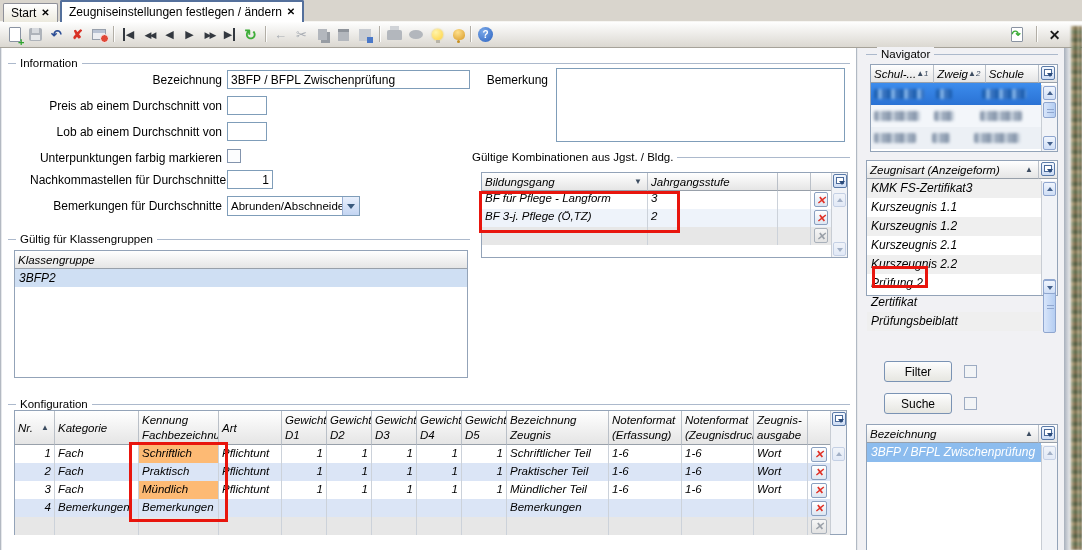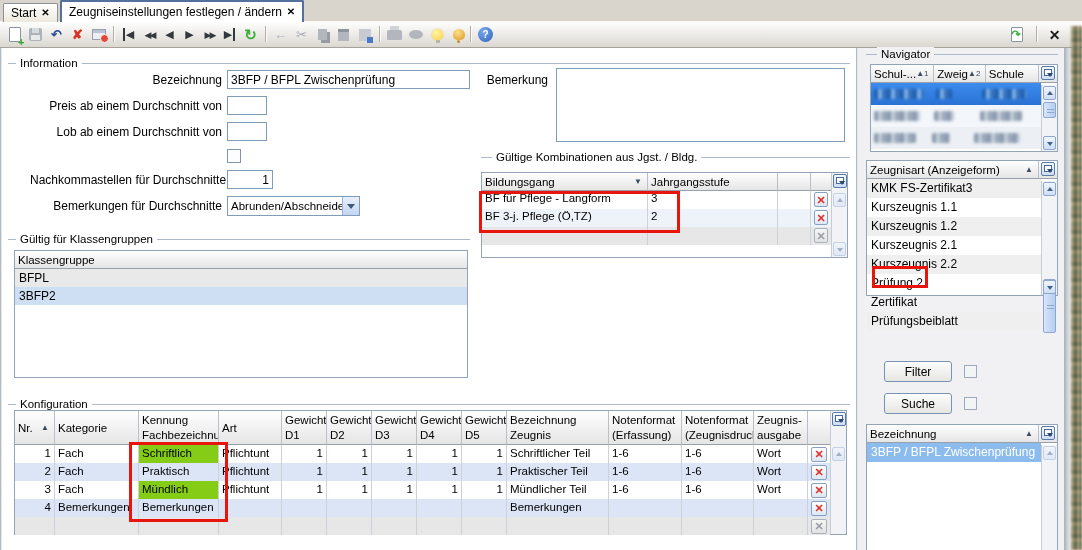--- a/index.html
+++ b/index.html
@@ -81,32 +81,32 @@
   textarea.tin { resize:none; }
   .chk { position:absolute; width:14px; height:14px; border:1px solid #8394ad; background:#fcfdfe; }
   .sel { position:absolute; border:1px solid #7f9db9; background:#fff; display:flex; align-items:stretch; }
   .sel-txt { flex:1; font-size:11.5px; padding:2.5px 3px; white-space:nowrap; overflow:hidden; }
   .sel-btn { width:17px; border-left:1px solid #9ab0d4; background:linear-gradient(#e9f0fc,#c3d5f2);
              display:flex; align-items:center; justify-content:center; }
   .sel-btn::after { content:""; width:0; height:0; border-left:4px solid transparent; border-right:4px solid transparent;
                     border-top:5px solid #3a5a7e; }
 
   
-  .gtable { position:absolute; background:#fff; border:1px solid #93a3b8; }
+  .gtable { position:absolute; background:#fff; border:1px solid #93a3b8;font-style:italic; }
   .ghead { display:flex; }
   .th { border-right:1px solid #bac0c8; border-bottom:1px solid #98a0aa;
         background:linear-gradient(#ffffff,#e5e5e5); font-size:11.5px; padding:2px 3px 0 3px;
         white-space:pre-line; line-height:1.3; overflow:hidden; display:flex; }
   .th .lbl { flex:1; white-space:pre-line; }
   .th .sort { font-size:8px; color:#3c4c60; align-self:center; padding-right:2px; white-space:nowrap; }
   .grow { display:flex; }
   .td { border-right:1px solid #ccd2da; font-size:11.5px; padding:1.5px 3px; overflow:hidden; white-space:nowrap; }
   .ra { text-align:right; }
   .r-blue { background:#dbe5f6; } .r-white { background:#ffffff; } .r-gray { background:#e7e7e7; }
-  .kenn-tint { background:#84cc16; }
+  .kenn-tint { background:#fdba74; }
   .tdx { display:flex; align-items:center; justify-content:center; border-right:none; }
   .xbtn { width:18px; height:15px; border:1px solid #8aa0c0; border-radius:2px;
           background:linear-gradient(#ffffff,#dde6f2); color:#e03228; font-size:11px; font-weight:bold;
           display:flex; align-items:center; justify-content:center; line-height:10px; }
   .xbtn.gray { color:#9aa0a8; border-color:#a9b1bb; background:linear-gradient(#f6f6f6,#e2e2e2); }
   .scrollcol { position:absolute; right:0; top:0; bottom:0; width:16px; background:#f1f3f7; border-left:1px solid #c8cdd4; }
   .pick { width:14px; height:14px; margin:1px auto; border:1px solid #5a7aa8; border-radius:2px;
           background:linear-gradient(#f4f8fe,#cddcf4); position:relative; }
   .pick::before { content:""; position:absolute; left:2px; top:2px; width:6px; height:5px; background:#fff; border:1px solid #4a6a9a; }
   .pick::after { content:""; position:absolute; right:1px; bottom:2px; width:0; height:0;
@@ -278,33 +278,34 @@
 
   <div class="flabel" style="left:460px;top:73px;width:88px">Bemerkung</div>
   <textarea class="tin" style="left: 556px; top: 68px; width: 289px; height: 74px;"></textarea>
 
   <div class="flabel" style="left:30px;top:99px;width:192px">Preis ab einem Durchschnitt von</div>
   <input class="tin" style="left: 227px; top: 96px; width: 40px; height: 19px;" value="">
 
   <div class="flabel" style="left:30px;top:125px;width:192px">Lob ab einem Durchschnitt von</div>
   <input class="tin" style="left: 227px; top: 122px; width: 40px; height: 19px;" value="">
 
+  <div class="flabel" style="left:30px;top:151px;width:192px">Unterpunktungen farbig markieren</div>
   <div class="chk" style="left:227px;top:149px"></div>
 
   <div class="flabel" style="left:30px;top:173px;width:192px">Nachkommastellen für Durchschnitte</div>
   <input class="tin ra" style="left: 227px; top: 170px; width: 46px; height: 19px;" value="1">
 
   <div class="flabel" style="left:30px;top:199px;width:192px">Bemerkungen für Durchschnitte</div>
   <div class="sel" style="left:227px;top:196px;width:133px;height:20px">
     <span class="sel-txt">Abrunden/Abschneiden</span>
     <span class="sel-btn"></span>
   </div>
 
   <div class="grp-line" style="left:481px;top:157px;width:369px"></div>
-  <span class="grp-leg" style="left:492px;top:150px">Gültige Kombinationen aus Jgst. / Bldg.</span>
+  <span class="grp-leg" style="left:468px;top:150px">Gültige Kombinationen aus Jgst. / Bldg.</span>
 
   <div class="gtable" style="left:481px;top:172px;width:367px;height:86px">
     <div class="ghead" style="margin-right:16px">
       <div class="th bc0">
         <span class="lbl">Bildungsgang</span>
         <span class="sort">▼</span>
       </div>
       <div class="th bc1">
         <span class="lbl">Jahrgangsstufe</span>
       </div>
@@ -344,21 +345,20 @@
 
   <div class="grp-line" style="left:8px;top:239px;width:462px"></div>
   <span class="grp-leg" style="left:16px;top:232px">Gültig für Klassengruppen</span>
 
   <div class="gtable" style="left:14px;top:250px;width:454px;height:128px">
     <div class="ghead">
       <div class="th" style="width:100%;border-right:none">
         <span class="lbl">Klassengruppe</span>
       </div>
     </div>
-    <div class="lrow" style="background:#e9e9e9;height:18px">BFPL</div>
     <div class="lrow" style="background:#cfdff3;height:18px">3BFP2</div>
   </div>
 
   <div class="grp-line" style="left:8px;top:404px;width:842px"></div>
   <span class="grp-leg" style="left:16px;top:397px">Konfiguration</span>
 
   <div class="gtable" style="left:14px;top:410px;width:833px;height:125px">
     <div class="ghead" style="margin-right:16px;height:34px">
       <div class="th kc0" style="align-items:center">
         <span class="lbl">Nr.</span>

